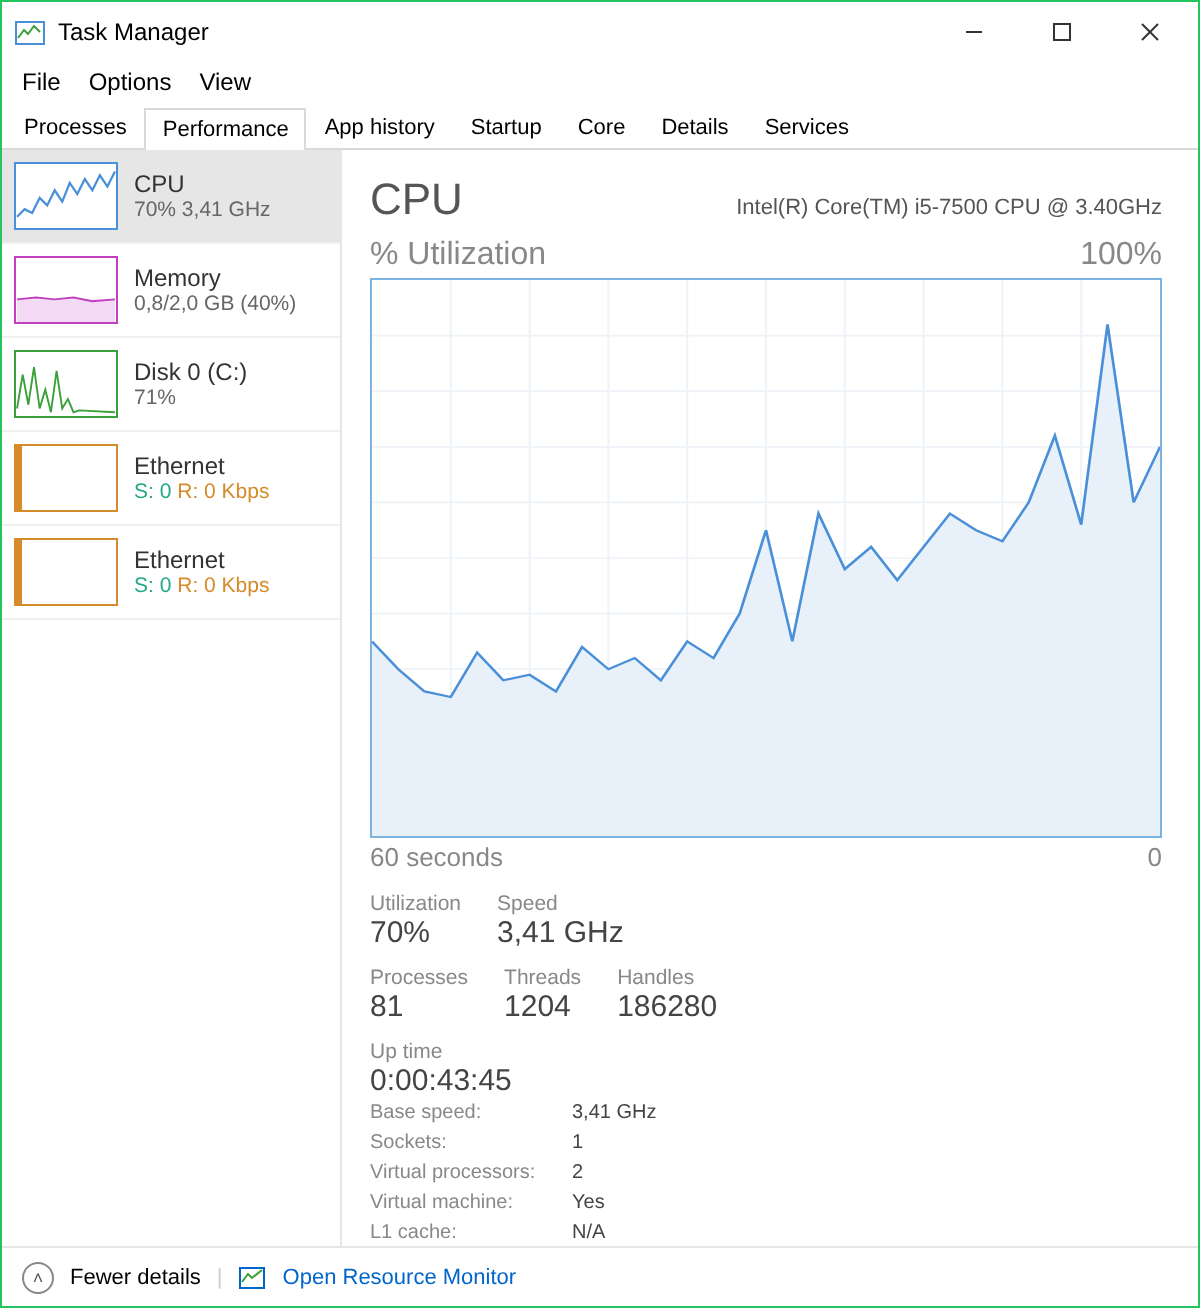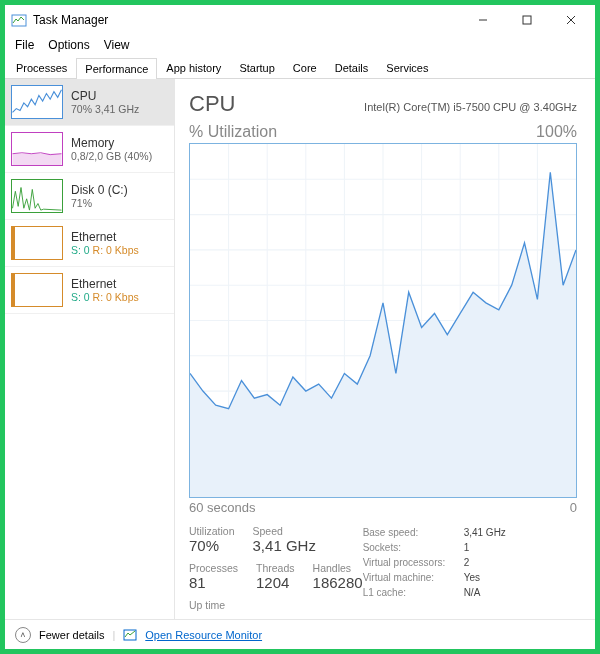--- a/index.html
+++ b/index.html
@@ -1,17 +1,17 @@
 <!DOCTYPE html>
 <html><head>
 <meta charset="utf-8">
 <style>
 * { margin: 0; padding: 0; box-sizing: border-box; font-family: "Segoe UI", Arial, sans-serif; }
 body { background: #fff; width: 600px; height: 654px; overflow: hidden; }
-.window { width: 600px; height: 654px; border: 5px solid #22c55e; display: flex; flex-direction: column; background: #fff; }
+.window { width: 600px; height: 654px; border: 1px solid #22c55e; display: flex; flex-direction: column; background: #fff; }
 .titlebar { height: 30px; display: flex; align-items: center; padding: 0 2px 0 6px; }
 .titlebar .app-icon { width: 16px; height: 16px; margin-right: 6px; display: flex; align-items: center; justify-content: center; }
 .titlebar .title { font-size: 12px; flex: 1; }
 .win-controls { display: flex; }
 .win-btn { width: 44px; height: 30px; display: flex; align-items: center; justify-content: center; font-size: 12px; color: #333; }
 
 .menubar { height: 20px; display: flex; align-items: center; padding: 0 4px; font-size: 12px; gap: 2px; }
 .menubar span { padding: 2px 6px; text-align: center; }
 
 .tabs { height: 24px; display: flex; align-items: flex-end; border-bottom: 1px solid #d9d9d9; padding-left: 2px; font-size: 11px; background: #fff; }
@@ -32,32 +32,32 @@
 
 .main { flex: 1; padding: 12px 18px 8px 14px; display: flex; flex-direction: column; overflow: hidden; }
 .main-header { display: flex; align-items: baseline; justify-content: space-between; margin-bottom: 6px; }
 .main-header h1 { font-size: 22px; font-weight: 400; color: #555; }
 .main-header .model { font-size: 11px; color: #555; }
 .scale-row { display: flex; justify-content: space-between; font-size: 16px; color: #888; margin-bottom: 2px; }
 .chart-box { flex: 1; border: 1px solid #7cb3e0; position: relative; background: #fff; min-height: 280px; }
 .chart-box svg { width: 100%; height: 100%; display: block; }
 .scale-bottom { display: flex; justify-content: space-between; font-size: 13px; color: #888; margin-top: 2px; margin-bottom: 10px; }
 
-.stats-grid { display: flex; font-size: 11px; }
+.stats-grid { display: flex; font-size: 11px; flex-direction: column; }
 .stats-col { display: flex; flex-direction: column; gap: 8px; }
 .stat-block .lbl { color: #888; font-size: 10.5px; }
 .stat-block .val { font-size: 15px; color: #444; }
 .stat-row-2 { display: flex; gap: 18px; }
 .kv-table { font-size: 10px; }
 .kv-table .kv { display: flex; gap: 6px; line-height: 1.5; }
 .kv .k { color: #888; width: 95px; }
 .kv .v { color: #444; }
 
 .footer { height: 30px; border-top: 1px solid #e6e6e6; display: flex; align-items: center; padding: 0 10px; font-size: 11px; gap: 4px; }
-.footer .link { color: #0066cc; text-decoration: underline; }
+.footer .link { color: #0066cc; }
 .footer .sep { color: #ccc; margin: 0 4px; }
 .chev-circle { width: 16px; height: 16px; border: 1px solid #888; border-radius: 50%; display: inline-flex; align-items: center; justify-content: center; font-size: 9px; margin-right: 4px; color: #555; }
 .perf-icon { width: 14px; height: 14px; margin-right: 4px; display: inline-flex; align-items: center; justify-content: center; }
 </style>
 </head>
 <body>
 
 <div class="window">
   <div class="titlebar">
     <span class="app-icon">
@@ -216,20 +216,21 @@
               <div class="lbl">Threads</div>
               <div class="val">1204</div>
             </div>
             <div class="stat-block">
               <div class="lbl">Handles</div>
               <div class="val">186280</div>
             </div>
           </div>
           <div class="stat-block">
             <div class="lbl">Up time</div>
+            <div class="val">0:00:43:45</div>
           </div>
         </div>
         <div class="kv-table">
           <div class="kv">
               <span class="k">Base speed:</span>
               <span class="v">3,41 GHz</span>
             </div>
           <div class="kv">
               <span class="k">Sockets:</span>
               <span class="v">1</span>

